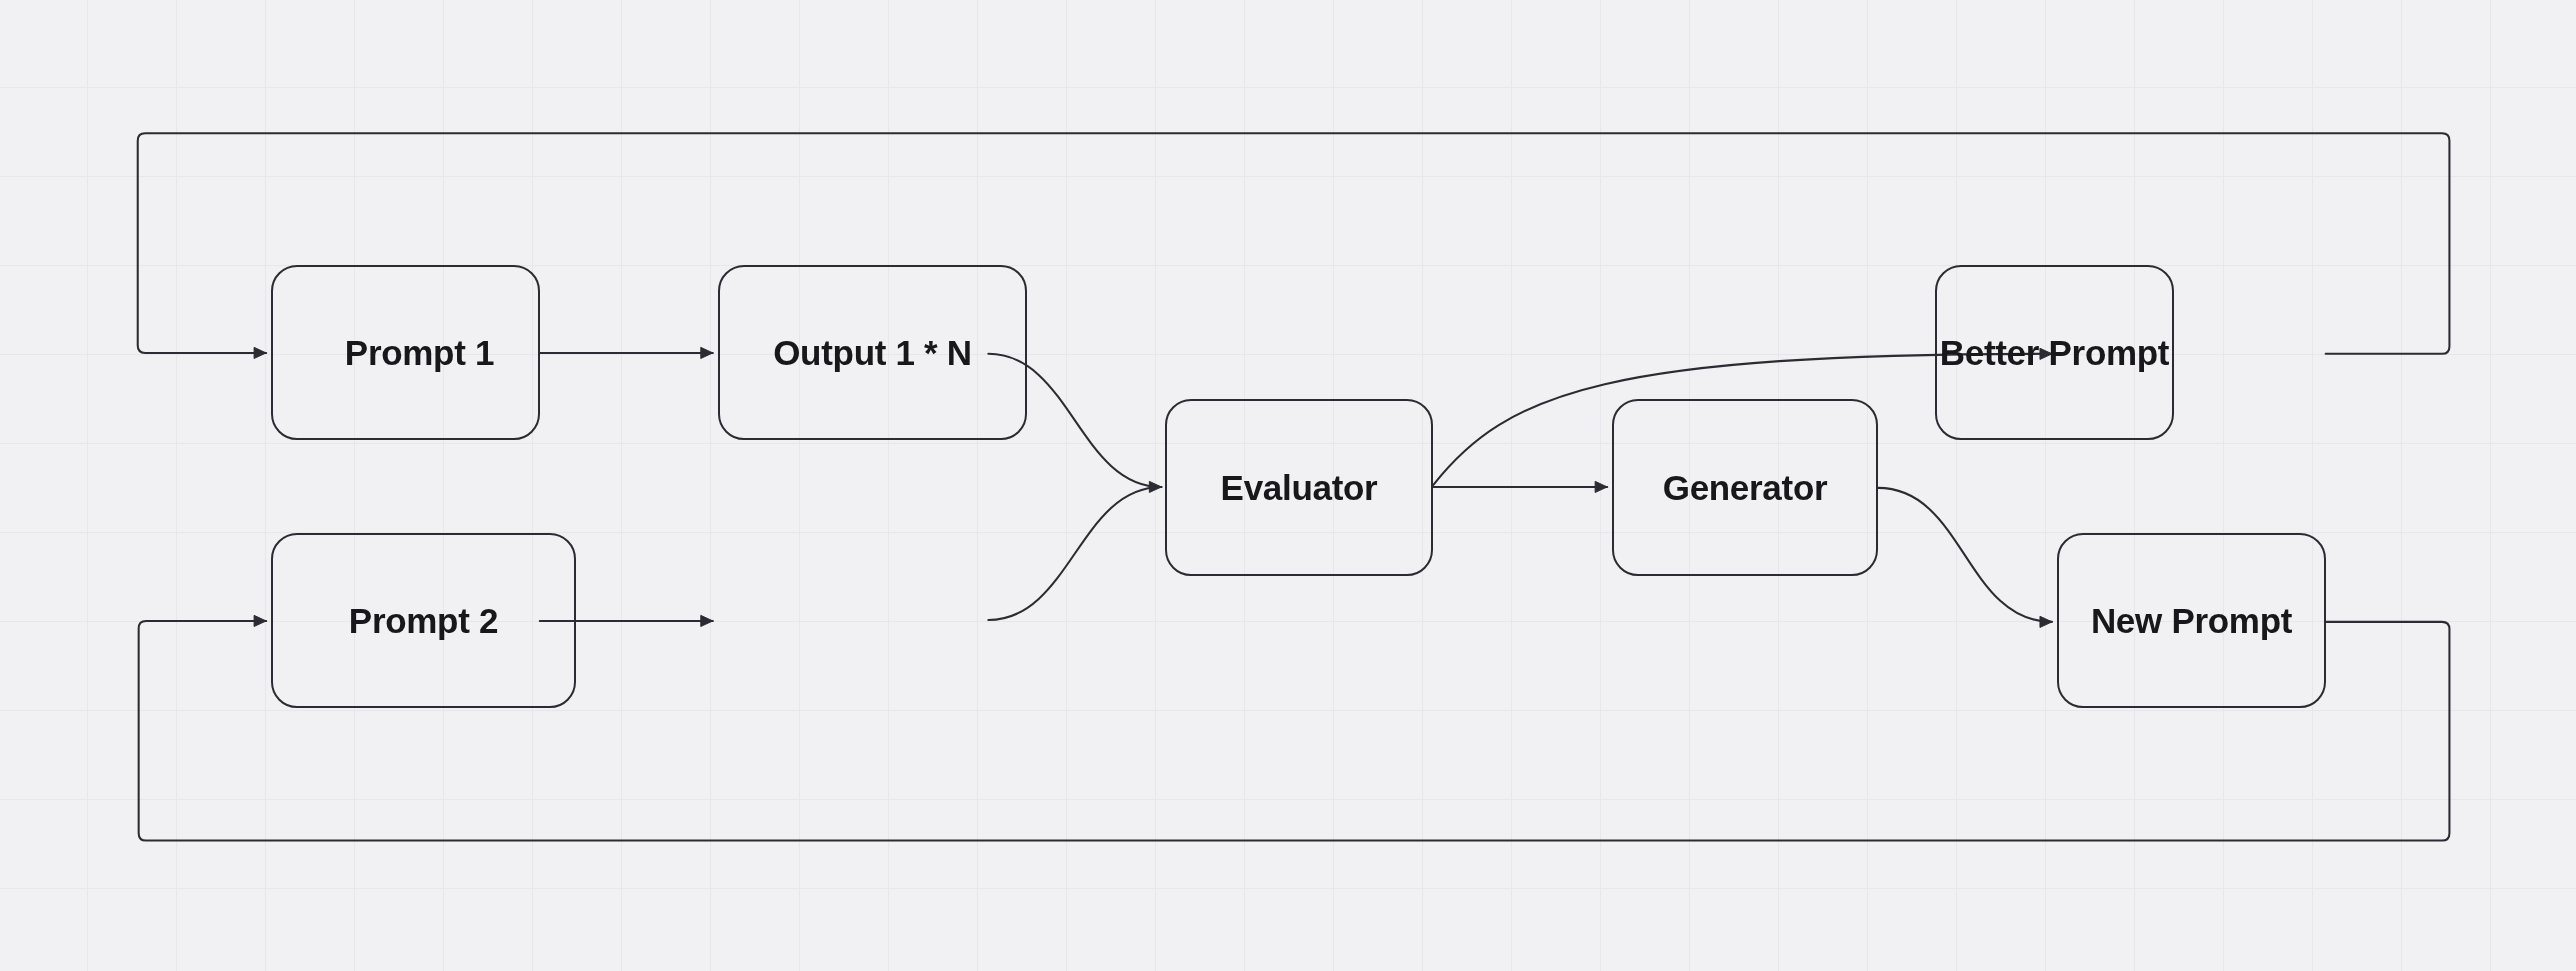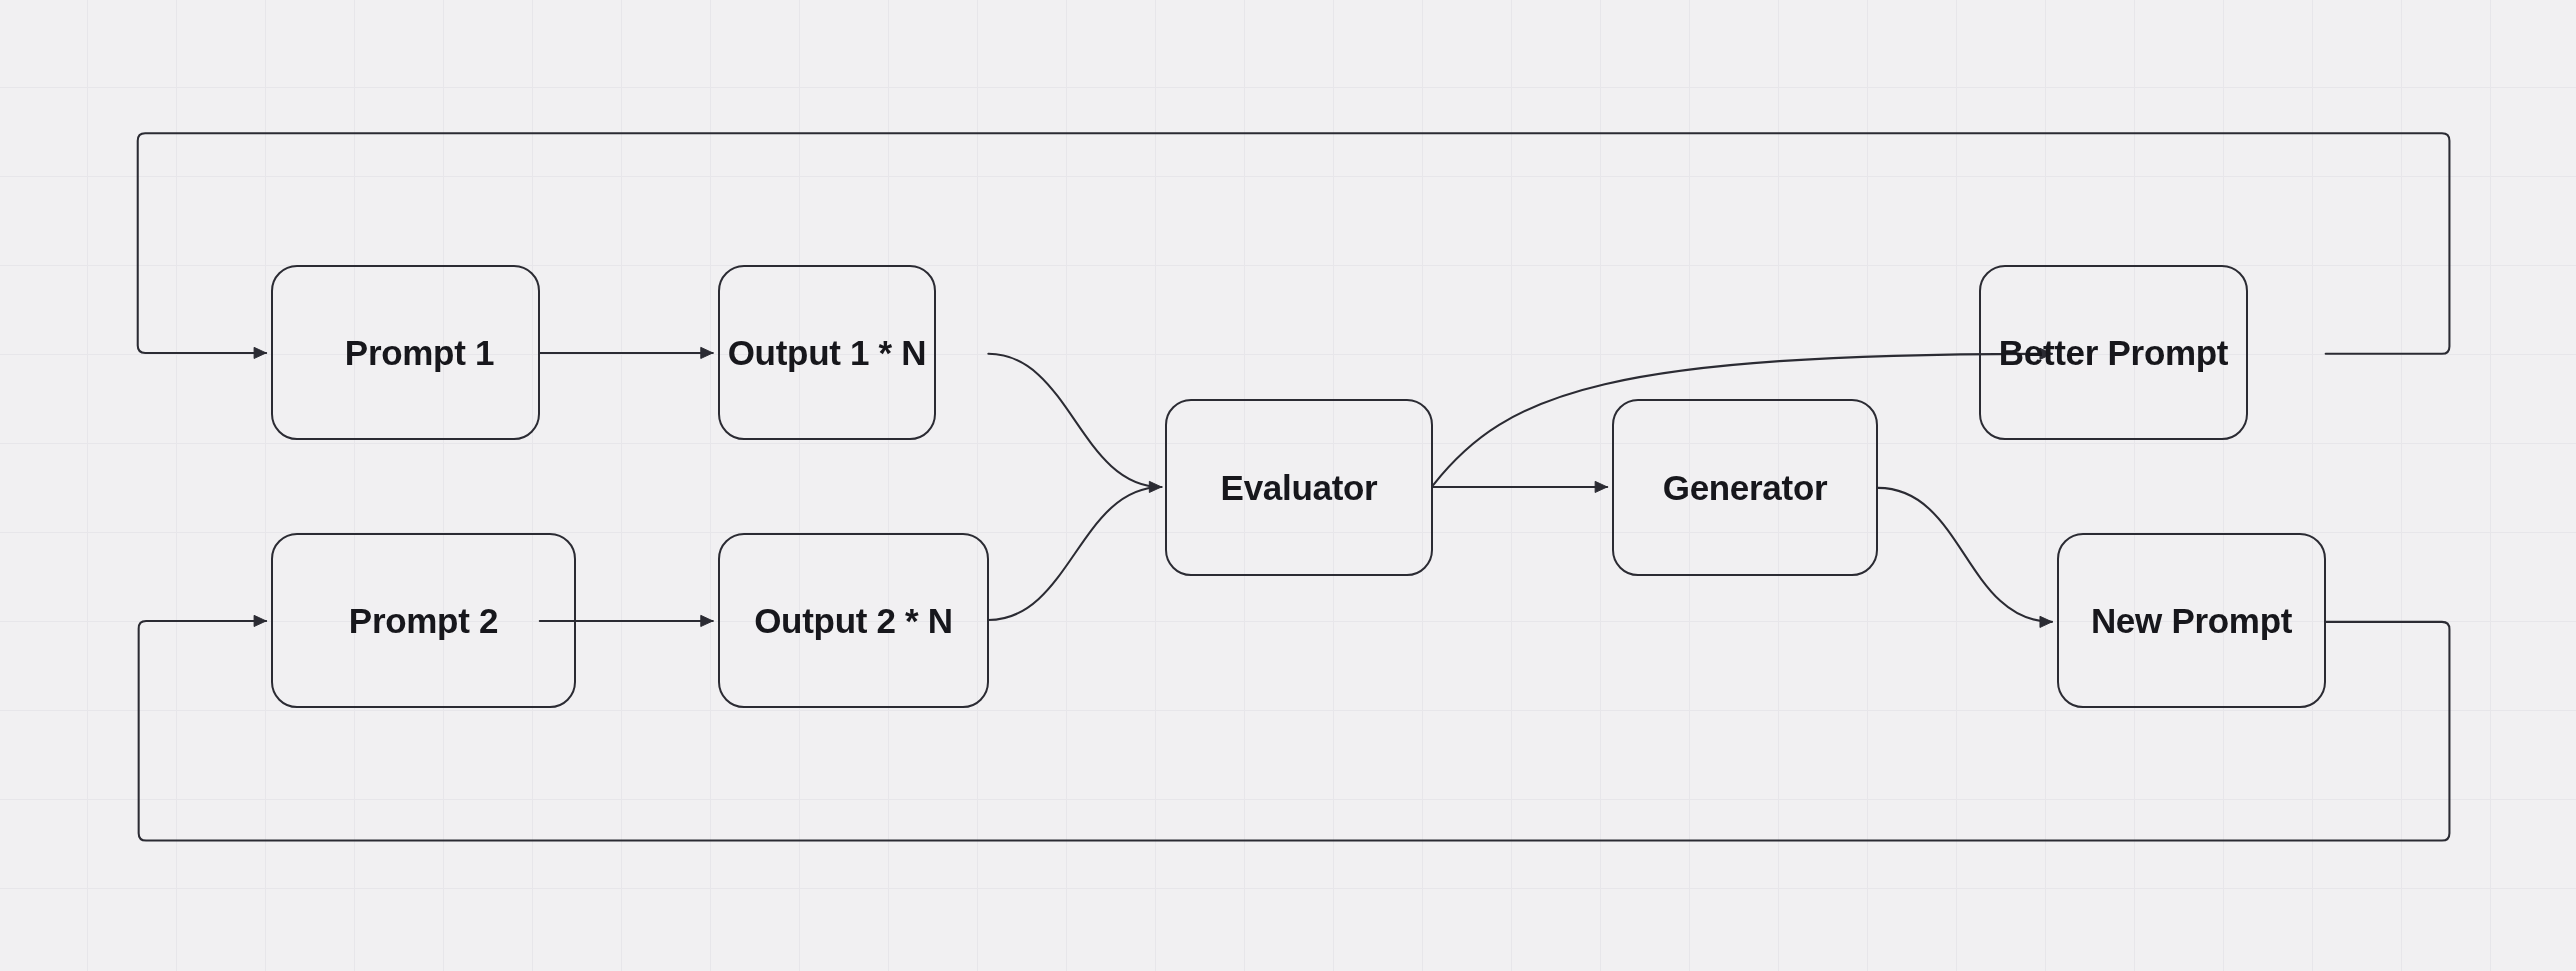--- a/index.html
+++ b/index.html
@@ -86,41 +86,38 @@
              L 156 143 Q 148 143 148 151 L 148 371 Q 148 379 156 379 L 286 379" marker-end="url(#arrow)"></path>
 
     <path class="edge" d="M 2499 668 L 2624 668 Q 2632 668 2632 676 L 2632 895 Q 2632 903 2624 903
              L 157 903 Q 149 903 149 895 L 149 675 Q 149 667 157 667 L 286 667" marker-end="url(#arrow)"></path>
   </svg>
 
   <div class="node" style="left:271px; top:265px; width:269px; height:175px;padding-left:28px;">
     <span class="label">Prompt 1</span>
   </div>
 
-  <div class="node" style="left:718px; top:265px; width:218px; height:175px;">
+  <div class="node" style="left:718px; top:265px; width:309px; height:175px;">
     <span class="label">Output 1 * N</span>
   </div>
 
   <div class="node" style="left:271px; top:533px; width:305px; height:175px;">
     <span class="label">Prompt 2</span>
   </div>
 
-  <div class="node" style="left:718px; top:533px; width:271px; height:175px;">
-    <span class="label">Output 2 * N</span>
-  </div>
 
   <div class="node" style="left:1612px; top:399px; width:266px; height:177px;">
     <span class="label">Generator</span>
   </div>
 
   <div class="node" style="left:1165px; top:399px; width:268px; height:177px;">
     <span class="label">Evaluator</span>
   </div>
 
-  <div class="node" style="left:1979px; top:265px; width:269px; height:175px;">
+  <div class="node" style="left:1935px; top:265px; width:239px; height:175px;">
     <span class="label">Better Prompt</span>
   </div>
 
   <div class="node" style="left:2057px; top:533px; width:269px; height:175px;">
     <span class="label">New Prompt</span>
   </div>
 
 </div>
 
 

